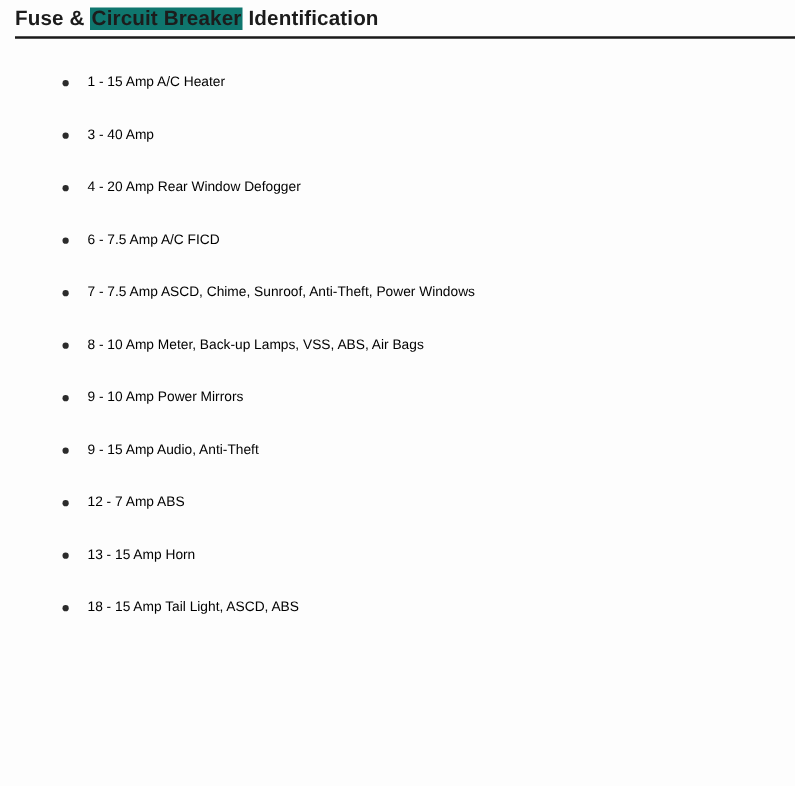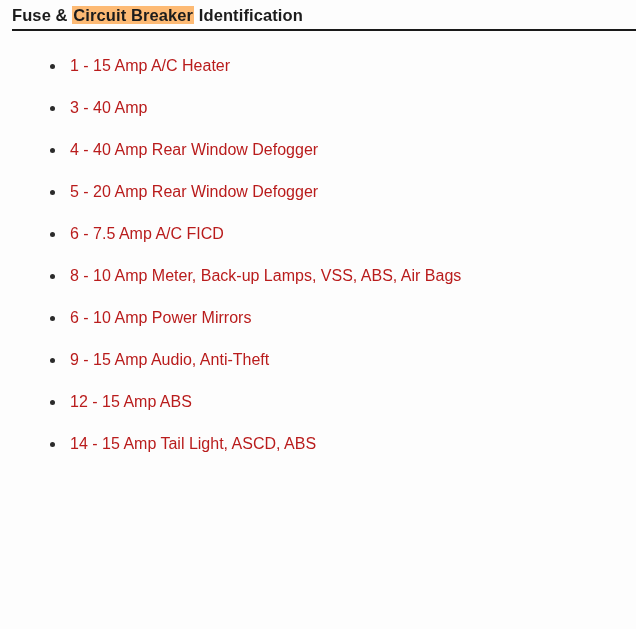--- a/index.html
+++ b/index.html
@@ -31,21 +31,21 @@
   .heading {
     font-size: 16.5px;
     font-weight: bold;
     line-height: 22px;
     color: #1c1c1c;
     letter-spacing: 0.1px;
     white-space: nowrap;
     margin: 0;
   }
   .hl {
-    background: #fdba74;
+    background: #0f766e;
     color: #1c1c1c;
     padding: 0 1px;
   }
   .rule {
     margin: 3px 0 0 12px;
     height: 2px;
     background: #1a1a1a;
     width: 624px;
   }
 
@@ -55,22 +55,22 @@
     margin: 0;
     padding: 0;
     position: relative;
     top: 14px;
   }
   .fuse-item {
     position: relative;
     height: 42px;
     line-height: 42px;
     padding-left: 70px;
-    font-size: 16px;
-    color: #b91c1c;
+    font-size: 11px;
+    color: #000000;
     white-space: nowrap;
   }
   .fuse-item::before {
     content: "";
     position: absolute;
     left: 50px;
     top: 19px;
     width: 5px;
     height: 5px;
     border-radius: 50%;
@@ -84,23 +84,24 @@
 
   <div class="heading-block">
     <h1 class="heading"><span>Fuse &amp; </span><span class="hl">Circuit Breaker</span><span> Identification</span></h1>
   </div>
 
   <div class="rule"></div>
 
   <ul class="fuse-list">
     <li class="fuse-item"><span>1 - 15 Amp A/C Heater</span></li>
     <li class="fuse-item"><span>3 - 40 Amp</span></li>
-    <li class="fuse-item"><span>4 - 40 Amp Rear Window Defogger</span></li>
-    <li class="fuse-item"><span>5 - 20 Amp Rear Window Defogger</span></li>
+    <li class="fuse-item"><span>4 - 20 Amp Rear Window Defogger</span></li>
     <li class="fuse-item"><span>6 - 7.5 Amp A/C FICD</span></li>
+    <li class="fuse-item"><span>7 - 7.5 Amp ASCD, Chime, Sunroof, Anti-Theft, Power Windows</span></li>
     <li class="fuse-item"><span>8 - 10 Amp Meter, Back-up Lamps, VSS, ABS, Air Bags</span></li>
-    <li class="fuse-item"><span>6 - 10 Amp Power Mirrors</span></li>
+    <li class="fuse-item"><span>9 - 10 Amp Power Mirrors</span></li>
     <li class="fuse-item"><span>9 - 15 Amp Audio, Anti-Theft</span></li>
-    <li class="fuse-item"><span>12 - 15 Amp ABS</span></li>
-    <li class="fuse-item"><span>14 - 15 Amp Tail Light, ASCD, ABS</span></li>
+    <li class="fuse-item"><span>12 - 7 Amp ABS</span></li>
+    <li class="fuse-item"><span>13 - 15 Amp Horn</span></li>
+    <li class="fuse-item"><span>18 - 15 Amp Tail Light, ASCD, ABS</span></li>
   </ul>
 
 </div>
 
 </body></html>

